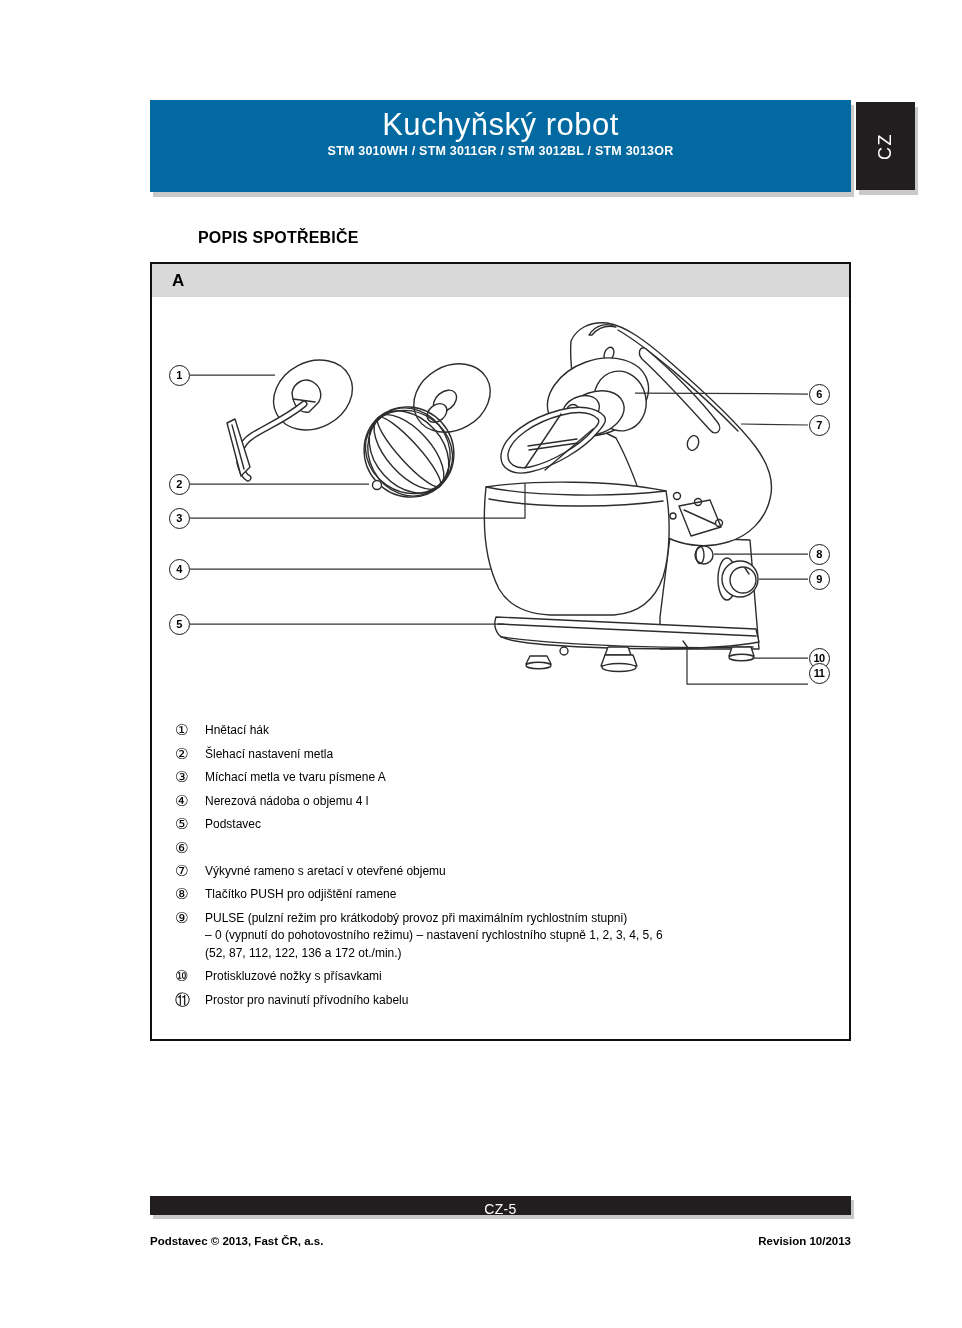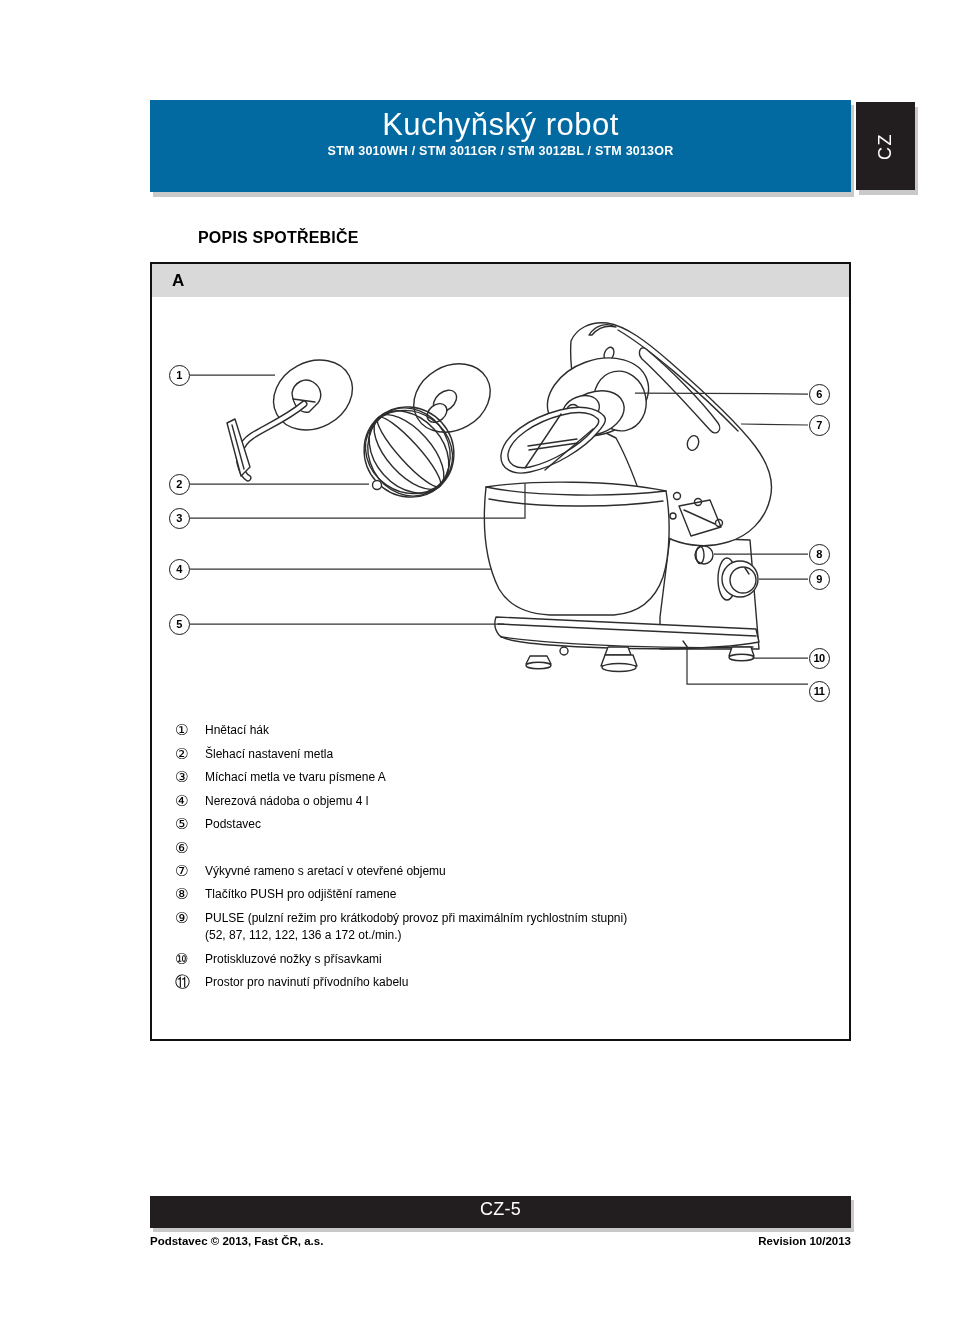--- a/index.html
+++ b/index.html
@@ -37,22 +37,22 @@
   }
 
   
   .parts{padding:9px 16px 0 23px;}
   .part{display:flex;margin-bottom:6px;}
   .pnum{width:30px;flex:none;font-family:"DejaVu Sans",sans-serif;font-size:15px;line-height:17px;}
   .ptext{font-size:12px;line-height:17.5px;font-family:"Liberation Sans","DejaVu Sans",sans-serif;}
 
   
   .page-bar{
-    left:150px;top:1196px;width:701px;height:32px;background:#221e1f;color:#fff;
-    text-align:center;line-height:26px;font-size:18px;box-shadow:3px 4px 0 #c9c9c9;letter-spacing:.3px;
+    left:150px;top:1196px;width:701px;height:19px;background:#221e1f;color:#fff;
+    text-align:center;line-height:26px;font-size:14px;box-shadow:3px 4px 0 #c9c9c9;letter-spacing:.3px;
   }
   .copy-row{left:150px;top:1235px;width:701px;display:flex;justify-content:space-between;
     font-size:11.5px;font-weight:bold;}
 
   
   .d{fill:none;stroke:#2d2d2d;stroke-width:1.4;stroke-linecap:round;stroke-linejoin:round;}
   .w{fill:#ffffff;stroke:#2d2d2d;stroke-width:1.4;stroke-linecap:round;stroke-linejoin:round;}
   .ld{fill:none;stroke:#333333;stroke-width:1.25;}
   .thick{fill:none;stroke:#2d2d2d;stroke-width:7;stroke-linecap:round;}
   .thickw{fill:none;stroke:#ffffff;stroke-width:4.2;stroke-linecap:round;}
@@ -174,21 +174,21 @@
     <div class="callout" style="left:16.5px;top:67.5px">1</div>
     <div class="callout" style="left:16.5px;top:176.5px">2</div>
     <div class="callout" style="left:16.5px;top:210.5px">3</div>
     <div class="callout" style="left:16.5px;top:261.5px">4</div>
     <div class="callout" style="left:16.5px;top:316.5px">5</div>
     <div class="callout" style="left:656.5px;top:86.5px">6</div>
     <div class="callout" style="left:656.5px;top:117.5px">7</div>
     <div class="callout" style="left:656.5px;top:246.5px">8</div>
     <div class="callout" style="left:656.5px;top:271.5px">9</div>
     <div class="callout" style="left:656.5px;top:350.5px">10</div>
-    <div class="callout" style="left:656.5px;top:384px">11</div>
+    <div class="callout" style="left:656.5px;top:366px">11</div>
   </div>
 
   <div class="parts">
     <div class="part">
       <span class="pnum">①</span>
       <div class="ptext">
           <div>Hnětací hák</div>
         </div>
     </div>
     <div class="part">
@@ -227,20 +227,21 @@
     <div class="part">
       <span class="pnum">⑧</span>
       <div class="ptext">
           <div>Tlačítko PUSH pro odjištění ramene</div>
         </div>
     </div>
     <div class="part">
       <span class="pnum">⑨</span>
       <div class="ptext">
         <div>PULSE (pulzní režim pro krátkodobý provoz při maximálním rychlostním stupni)</div>
+        <div>– 0 (vypnutí do pohotovostního režimu) – nastavení rychlostního stupně 1, 2, 3, 4, 5, 6</div>
         <div>(52, 87, 112, 122, 136 a 172 ot./min.)</div>
       </div>
     </div>
     <div class="part">
       <span class="pnum">⑩</span>
       <div class="ptext">
           <div>Protiskluzové nožky s přísavkami</div>
         </div>
     </div>
     <div class="part">

